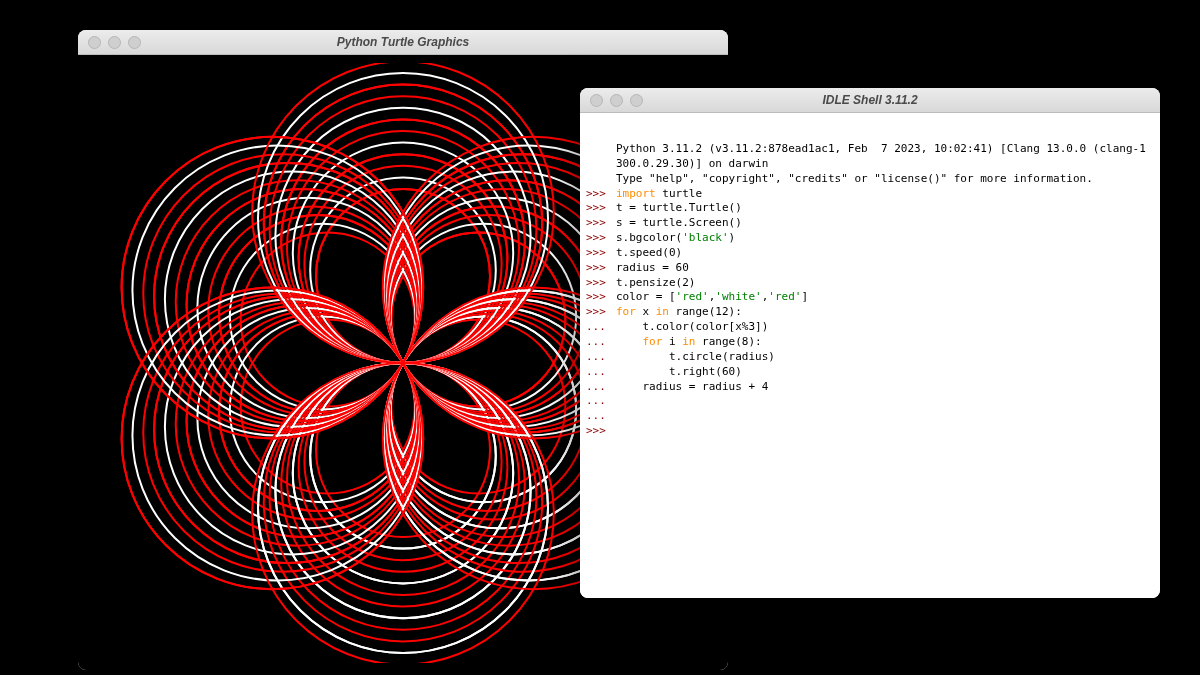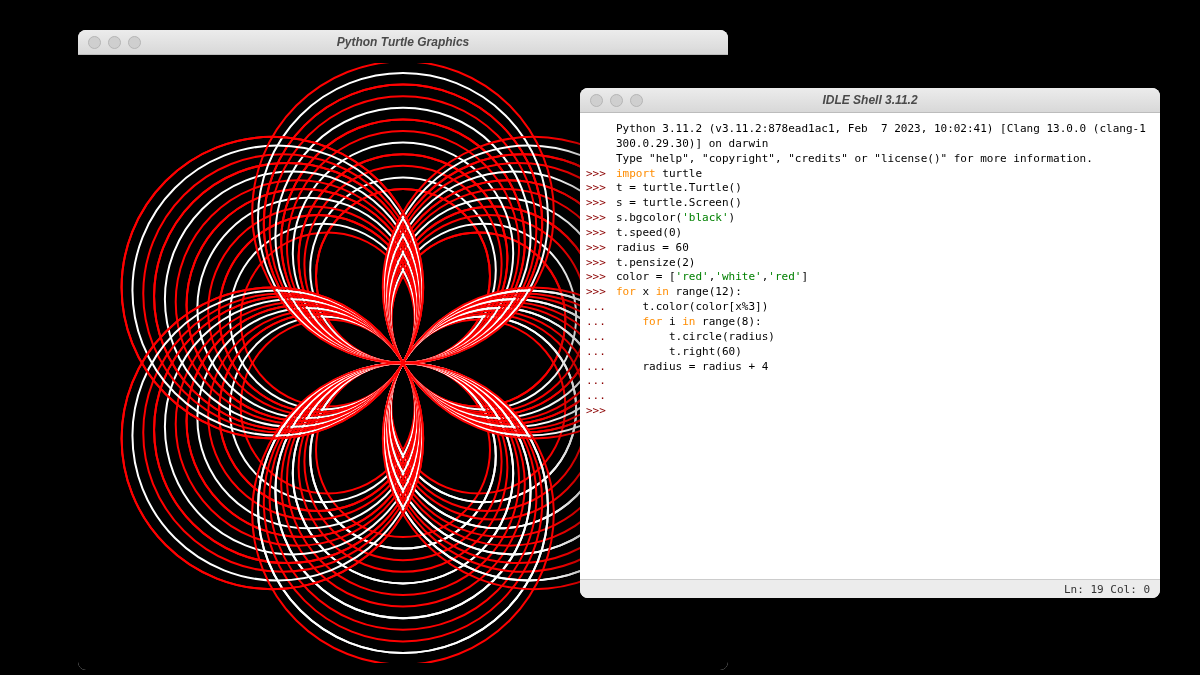--- a/index.html
+++ b/index.html
@@ -5,21 +5,21 @@
   html,body{margin:0;padding:0;width:1200px;height:675px;background:#000;overflow:hidden;font-family:-apple-system,BlinkMacSystemFont,"Segoe UI",sans-serif;}
   .window{position:absolute;background:#fff;border-radius:8px;box-shadow:0 10px 40px rgba(0,0,0,.5);overflow:hidden;}
   .titlebar{height:24px;background:linear-gradient(#ececec,#d8d8d8);border-bottom:1px solid #bcbcbc;display:flex;align-items:center;position:relative;font-style:italic;}
   .traffic{display:flex;gap:7px;margin-left:10px;}
   .dot{width:11px;height:11px;border-radius:50%;background:#cfcfcf;border:0.5px solid #b5b5b5;}
   .title{position:absolute;left:0;right:0;text-align:center;font-size:12px;font-weight:600;color:#4a4a4a;pointer-events:none;}
   
   #turtle-win{left:78px;top:30px;width:650px;height:640px;}
   #turtle-canvas-wrap{width:100%;height:calc(100% - 24px);background:#000;display:flex;align-items:center;justify-content:center;}
   
-  #idle-win{left:580px;top:88px;width:580px;height:510px;display:flex;flex-direction:column;}
+  #idle-win{left:580px;top:88px;width:580px;height:510px;display:flex;flex-direction:column;gap:20px;}
   #idle-body{flex:1;background:#fff;overflow:hidden;padding:9px 6px;font-family:Menlo,Consolas,monospace;font-size:11px;line-height:1.35;color:#000;white-space:pre;}
   #idle-status{height:18px;background:#ececec;border-top:1px solid #ccc;font-size:11px;color:#333;display:flex;justify-content:flex-end;align-items:center;padding:0 10px;font-family:Menlo,Consolas,monospace;}
   .prompt{color:#8b0000;}
   .cont{color:#8b0000;}
   .kw{color:#ff8c00;}
   .str{color:#008000;}
   .code-line{display:block;}
   .gutter{display:inline-block;width:30px;color:#8b0000;}
 </style>
 </head>
@@ -139,16 +139,13 @@
 <div id="idle-win" class="window">
   <div class="titlebar">
     <div class="traffic">
       <div class="dot"></div>
       <div class="dot"></div>
       <div class="dot"></div>
     </div>
     <div class="title">IDLE Shell 3.11.2</div>
   </div>
   <div id="idle-body"><span class="code-line"><span class="gutter"></span>Python 3.11.2 (v3.11.2:878ead1ac1, Feb  7 2023, 10:02:41) [Clang 13.0.0 (clang-1</span><span class="code-line"><span class="gutter"></span>300.0.29.30)] on darwin</span><span class="code-line"><span class="gutter"></span>Type "help", "copyright", "credits" or "license()" for more information.</span><span class="code-line"><span class="gutter prompt">&gt;&gt;&gt; </span><span class="kw">import</span><span> turtle</span></span><span class="code-line"><span class="gutter prompt">&gt;&gt;&gt; </span><span>t = turtle.Turtle()</span></span><span class="code-line"><span class="gutter prompt">&gt;&gt;&gt; </span><span>s = turtle.Screen()</span></span><span class="code-line"><span class="gutter prompt">&gt;&gt;&gt; </span><span>s.bgcolor(</span><span class="str">'black'</span><span>)</span></span><span class="code-line"><span class="gutter prompt">&gt;&gt;&gt; </span><span>t.speed(0)</span></span><span class="code-line"><span class="gutter prompt">&gt;&gt;&gt; </span><span>radius = 60</span></span><span class="code-line"><span class="gutter prompt">&gt;&gt;&gt; </span><span>t.pensize(2)</span></span><span class="code-line"><span class="gutter prompt">&gt;&gt;&gt; </span><span>color = [</span><span class="str">'red'</span><span>,</span><span class="str">'white'</span><span>,</span><span class="str">'red'</span><span>]</span></span><span class="code-line"><span class="gutter prompt">&gt;&gt;&gt; </span><span class="kw">for</span><span> x </span><span class="kw">in</span><span> range(12):</span></span><span class="code-line"><span class="gutter cont">... </span><span>    t.color(color[x%3])</span></span><span class="code-line"><span class="gutter cont">... </span><span>    </span><span class="kw">for</span><span> i </span><span class="kw">in</span><span> range(8):</span></span><span class="code-line"><span class="gutter cont">... </span><span>        t.circle(radius)</span></span><span class="code-line"><span class="gutter cont">... </span><span>        t.right(60)</span></span><span class="code-line"><span class="gutter cont">... </span><span>    radius = radius + 4</span></span><span class="code-line"><span class="gutter cont">... </span><span></span></span><span class="code-line"><span class="gutter cont">... </span><span></span></span><span class="code-line"><span class="gutter prompt">&gt;&gt;&gt; </span><span></span></span></div>
-  <div id="idle-status">
-    <span>Ln: 19  Col: 0</span>
-  </div>
 </div>
 
 </body></html>

